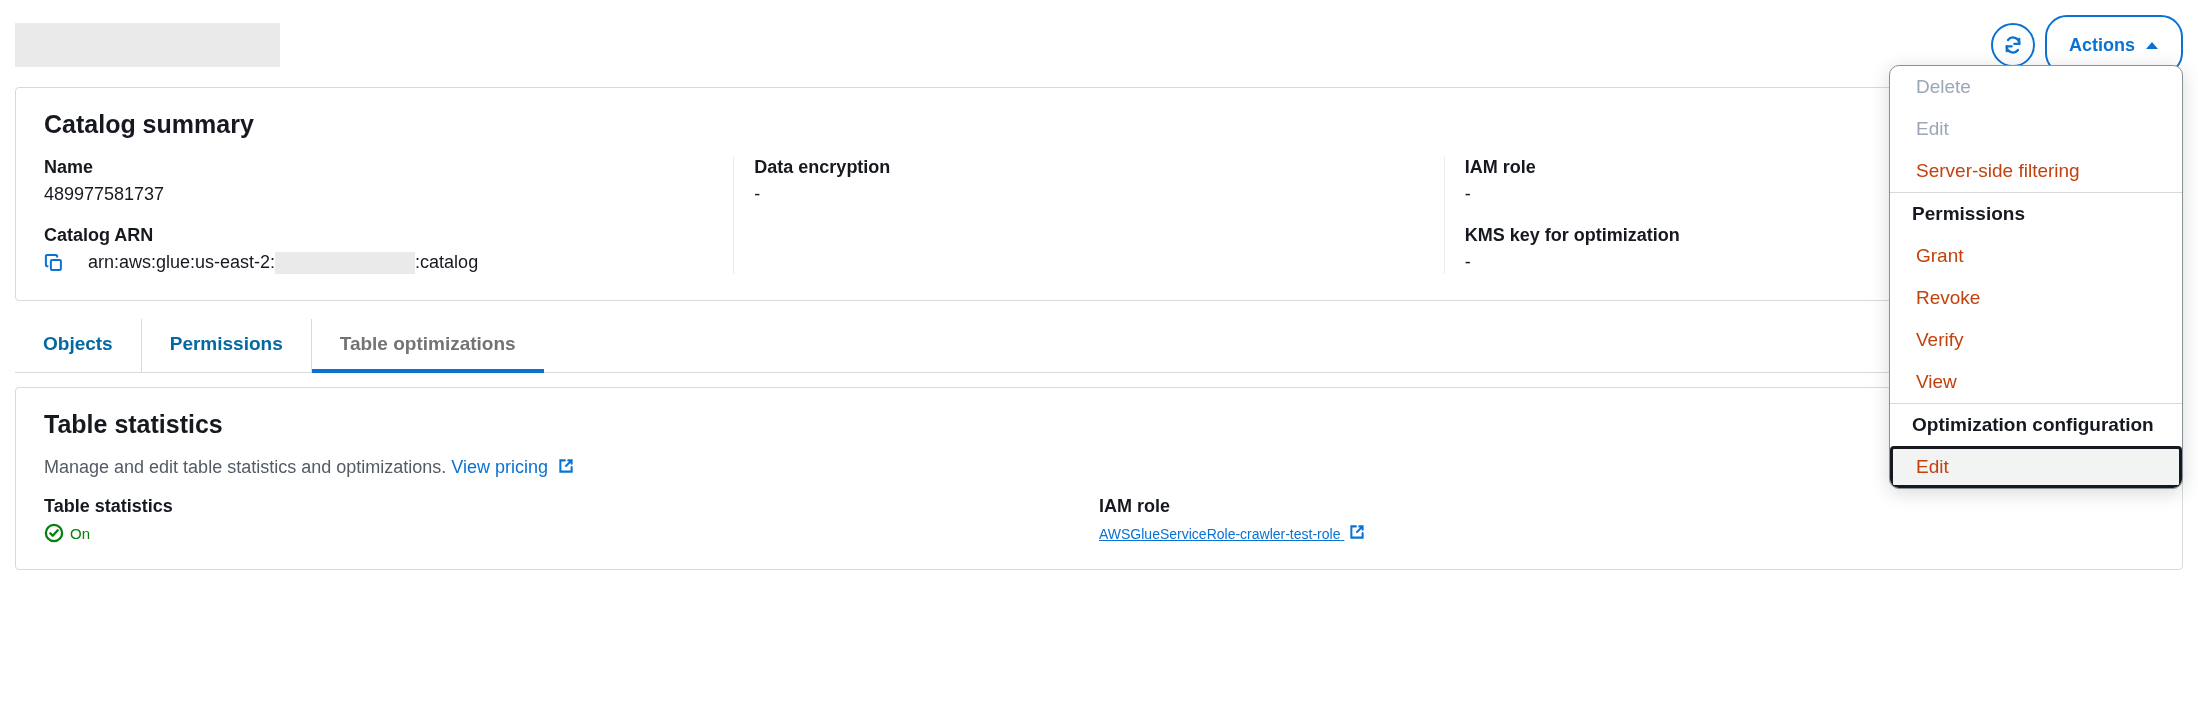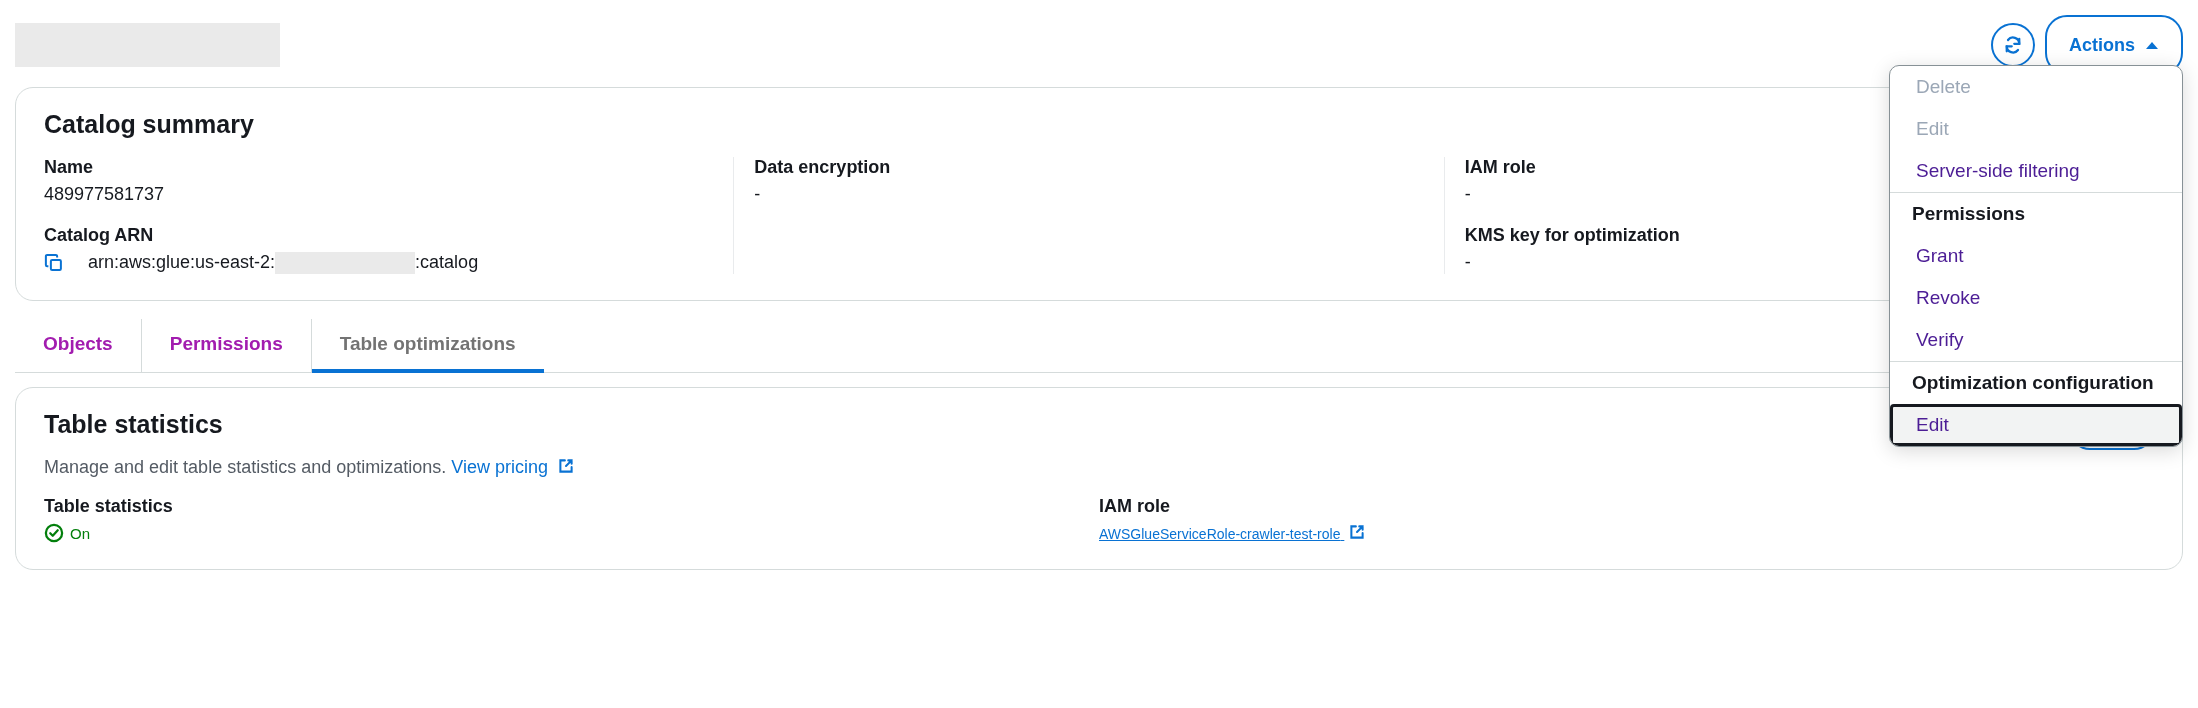--- a/index.html
+++ b/index.html
@@ -62,21 +62,21 @@
       background: #fff;
       border: 1px solid #879196;
       border-radius: 10px;
       box-shadow: 0 4px 20px rgba(0,0,0,0.15);
       overflow: hidden;
       z-index: 100;
     }
     .dropdown-item {
       padding: 10px 26px;
       font-size: 19px;
-      color: #4c1d95;
+      color: #c2410c;
       cursor: pointer;
     }
     .dropdown-item.disabled {
       color: #9ba7b6;
       cursor: default;
     }
     .dropdown-item.hovered {
       background: #f2f3f3;
       border: 3px solid #16191f;
       border-radius: 4px;
@@ -87,21 +87,21 @@
       padding: 10px 22px;
       font-size: 19px;
       font-weight: 700;
       color: #16191f;
       border-top: 1px solid #d5dbdb;
     }
     .dropdown-header:first-child { border-top: none; }
 
     .panel {
       border: 1px solid #d5dbdb;
-      border-radius: 18px;
+      border-radius: 4px;
       padding: 22px 28px 26px;
       margin-bottom: 18px;
       position: relative;
     }
     .panel h2 {
       font-size: 25px;
       font-weight: 700;
       margin-bottom: 18px;
     }
     .summary-grid {
@@ -150,21 +150,21 @@
 
     .tabs {
       display: flex;
       border-bottom: 1px solid #d5dbdb;
       margin-bottom: 14px;
     }
     .tab {
       padding: 14px 28px;
       font-size: 19px;
       font-weight: 700;
-      color: #a21caf;
+      color: #0369a1;
       cursor: pointer;
       border-right: 1px solid #d5dbdb;
     }
     .tab:last-child { border-right: none; }
     .tab.active {
       color: #737373;
       border-bottom: 4px solid #0972d3;
       margin-bottom: -1px;
     }
 
@@ -236,20 +236,21 @@
         </svg>
     </button>
     <div class="dropdown">
       <div class="dropdown-item disabled">Delete</div>
       <div class="dropdown-item disabled">Edit</div>
       <div class="dropdown-item">Server-side filtering</div>
       <div class="dropdown-header">Permissions</div>
       <div class="dropdown-item">Grant</div>
       <div class="dropdown-item">Revoke</div>
       <div class="dropdown-item">Verify</div>
+      <div class="dropdown-item">View</div>
       <div class="dropdown-header">Optimization configuration</div>
       <div class="dropdown-item hovered">Edit</div>
     </div>
   </div>
 </div>
 
 <div class="panel">
   <h2>Catalog summary</h2>
   <div class="summary-grid">
     <div class="summary-col">

